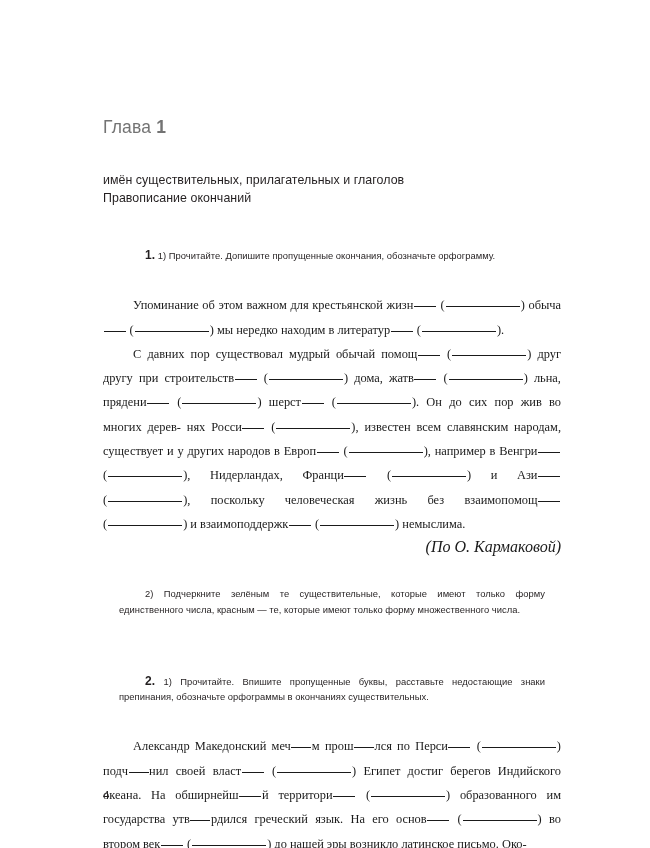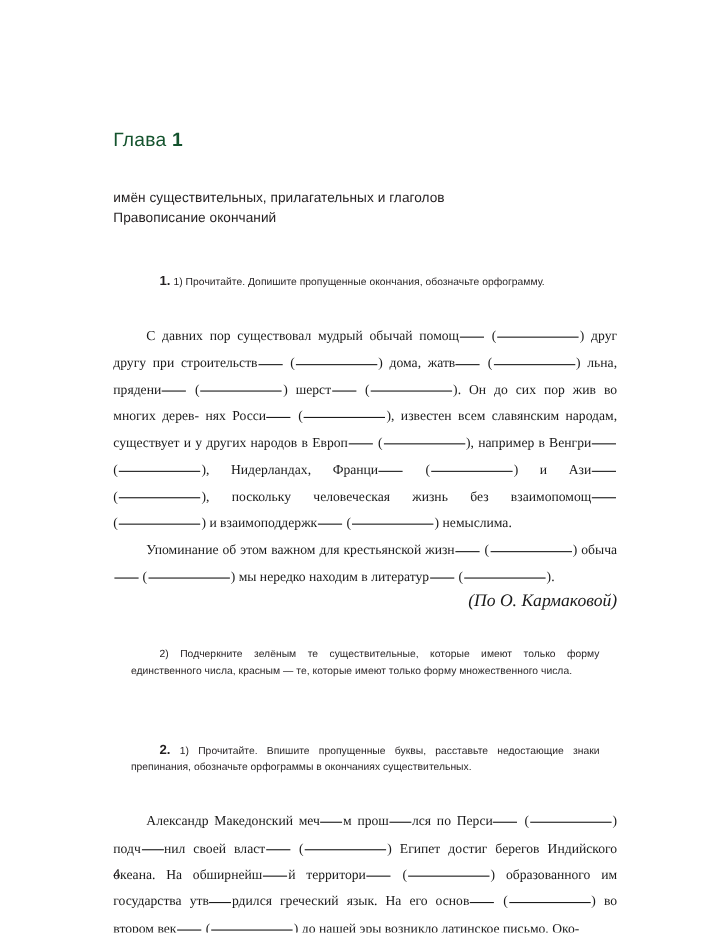--- a/index.html
+++ b/index.html
@@ -19,21 +19,21 @@
     position: absolute;
     left: 103px;
     top: 0;
     width: 458px;
   }
 
   
   .chapter-title {
     font-family: "Liberation Sans", sans-serif;
     font-size: 17.5px;
-    color: #14532d;
+    color: #737373;
     margin: 0;
     padding-top: 117px;
     font-weight: 400;
     letter-spacing: 0.2px;
   }
   .chapter-title .num {
     font-weight: 700;
   }
   .section-title {
     font-family: "Liberation Sans", sans-serif;
@@ -160,45 +160,45 @@
     </h2>
 
     <div class="gap-a"></div>
 
     <p class="task-instr">
       <span class="indent"></span><span class="exnum">1.</span>
       <span>1) Прочитайте. Допишите пропущенные окончания, обозначьте орфограмму.</span>
     </p>
 
     <div class="gap-b"></div>
+
+    <p class="body-text">
+      <span class="first-ind"></span><span>Упоминание об этом важном для крестьянской жизн</span><span class="blank-s"></span>
+      <span class="paren">(<span class="blank-p"></span></span><span>) обыча</span><span class="blank-s"></span>
+      <span class="paren">(<span class="blank-p"></span></span><span>) мы нередко находим в литератур</span><span class="blank-s"></span>
+      <span class="paren">(<span class="blank-p"></span></span><span>).</span>
+    </p>
 
     <p class="body-text">
       <span class="first-ind"></span><span>С давних пор существовал мудрый обычай помощ</span><span class="blank-s"></span>
       <span class="paren">(<span class="blank-p"></span></span><span>) друг другу при строительств</span><span class="blank-s"></span>
       <span class="paren">(<span class="blank-p"></span></span><span>) дома, жатв</span><span class="blank-s"></span>
       <span class="paren">(<span class="blank-p"></span></span><span>) льна, прядени</span><span class="blank-s"></span>
       <span class="paren">(<span class="blank-p"></span></span><span>) шерст</span><span class="blank-s"></span>
       <span class="paren">(<span class="blank-p"></span></span><span>). Он до сих пор жив во многих дерев-</span>
       <span>нях Росси</span><span class="blank-s"></span>
       <span class="paren">(<span class="blank-p"></span></span><span>), известен всем славянским народам, существует и у других народов в Европ</span><span class="blank-s"></span>
       <span class="paren">(<span class="blank-p"></span></span><span>), например в Венгри</span><span class="blank-s"></span>
       <span class="paren">(<span class="blank-p"></span></span><span>), Нидерландах, Франци</span><span class="blank-s"></span>
       <span class="paren">(<span class="blank-p"></span></span><span>) и Ази</span><span class="blank-s"></span>
       <span class="paren">(<span class="blank-p"></span></span><span>), поскольку человеческая жизнь без взаимопомощ</span><span class="blank-s"></span>
       <span class="paren">(<span class="blank-p"></span></span><span>) и взаимоподдержк</span><span class="blank-s"></span>
       <span class="paren">(<span class="blank-p"></span></span><span>) немыслима.</span>
     </p>
 
-    <p class="body-text">
-      <span class="first-ind"></span><span>Упоминание об этом важном для крестьянской жизн</span><span class="blank-s"></span>
-      <span class="paren">(<span class="blank-p"></span></span><span>) обыча</span><span class="blank-s"></span>
-      <span class="paren">(<span class="blank-p"></span></span><span>) мы нередко находим в литератур</span><span class="blank-s"></span>
-      <span class="paren">(<span class="blank-p"></span></span><span>).</span>
-    </p>
-
     <p class="attribution">(По О. Кармаковой)</p>
 
     <div class="gap-c"></div>
 
     <p class="task-instr">
       <span class="indent"></span><span>2) Подчеркните зелёным те существительные, которые имеют только форму единственного числа, красным — те, которые имеют только форму множественного числа.</span>
     </p>
 
     <div class="gap-d"></div>
 

